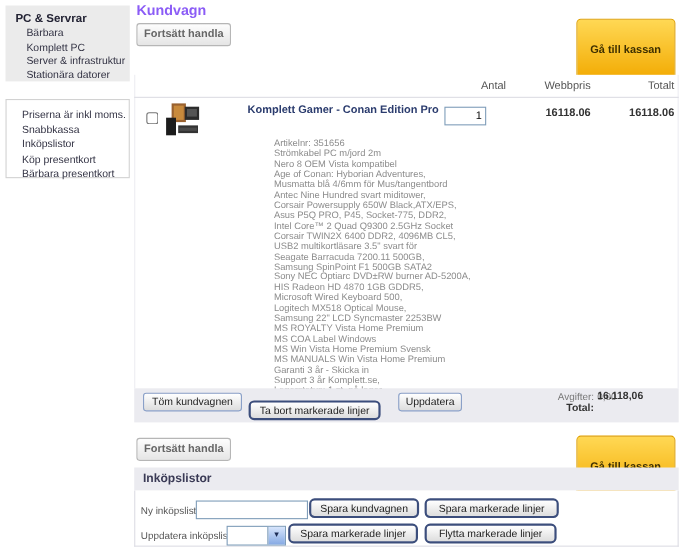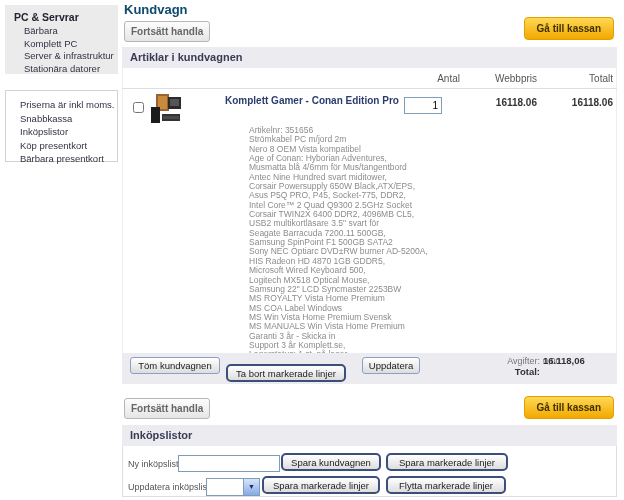--- a/index.html
+++ b/index.html
@@ -9,30 +9,30 @@
 
   
   .sb1 { left:5px; top:5px; width:113px; height:69px; background:#ebebeb; }
   .sb1-title { padding:6px 0 2px 9px; font-size:10.5px; font-weight:bold; color:#222233; }
   .sb1-item { padding-left:19px; font-size:9.5px; color:#333344; line-height:12.5px; cursor:pointer; }
   .sb2 { left:5px; top:90px; width:111px; height:70px; background:#fff; border:1px solid #d2d2d2; }
   .sb2-note { padding:7px 0 0 14px; font-size:9.5px; color:#333344; line-height:13.5px; }
   .sb2-item { padding-left:14px; font-size:9.5px; color:#333344; line-height:13.5px; cursor:pointer; }
 
   
-  .page-title { left:124px; top:2px; font-size:13px; font-weight:bold; color:#0c4a6e; }
+  .page-title { left:124px; top:2px; font-size:13px; font-weight:bold; color:#8b5cf6; }
   .section-bar { left:122px; width:495px; height:21px; background:#ebebf0; }
   .section-bar span { display:block; padding:4px 0 0 8px; font-size:11px; font-weight:bold; color:#3a3a55; }
 
   
   .btn-gray { background:linear-gradient(#fdfdfd,#e5e5e5); border:1px solid #b6b6b6; border-radius:3px;
               font-size:10px; font-weight:bold; color:#666; padding:4px 6px; cursor:pointer;
               font-family:"Liberation Sans", sans-serif; }
   .btn-gold { background:linear-gradient(#ffd854,#f2a900); border:1px solid #dfa000; border-radius:4px;
-              font-size:10px; font-weight:bold; color:#3f3000; padding:5px 12px; cursor:pointer;
+              font-size:10px; font-weight:bold; color:#3f3000; padding:22px 12px; cursor:pointer;
               font-family:"Liberation Sans", sans-serif; }
   .btn-xp { background:linear-gradient(#ffffff,#dddddd); border:1px solid #8aa0c8; border-radius:3px;
             font-size:9.5px; color:#222; padding:0; height:17px; cursor:pointer;
             font-family:"Liberation Sans", sans-serif; }
   .btn-xp-strong { background:linear-gradient(#ffffff,#dddddd); border:2px solid #3c4e7c; border-radius:5px;
             font-size:9.5px; color:#222; padding:0; height:18px; cursor:pointer;
             font-family:"Liberation Sans", sans-serif; }
 
   
   .cart-body { left:122px; top:68px; width:493px; height:285px; background:#fff;
@@ -83,23 +83,20 @@
     <div class="sb2-item">Inköpslistor</div>
     <div class="sb2-item">Köp presentkort</div>
     <div class="sb2-item">Bärbara presentkort</div>
   </div>
 
   <h1 class="abs page-title" style="margin:0;">Kundvagn</h1>
 
   <button class="abs btn-gray" style="left:124px; top:21px;">Fortsätt handla</button>
   <button class="abs btn-gold" style="right:10px; top:17px;">Gå till kassan</button>
 
-  <div class="abs section-bar" style="top:47px;">
-    <span>Artiklar i kundvagnen</span>
-  </div>
 
   <div class="abs cart-body"></div>
 
   <div class="abs col-hdr" style="left:390px; width:70px;">Antal</div>
   <div class="abs col-hdr" style="left:467px; width:70px;">Webbpris</div>
   <div class="abs col-hdr" style="left:543px; width:70px;">Totalt</div>
   <div class="abs hdr-line"></div>
 
   <input type="checkbox" class="abs item-check" style="">
 

